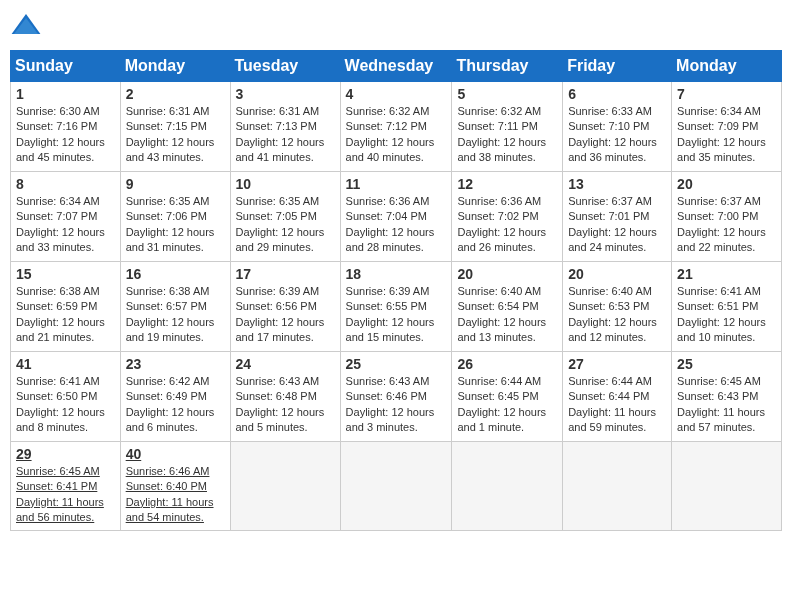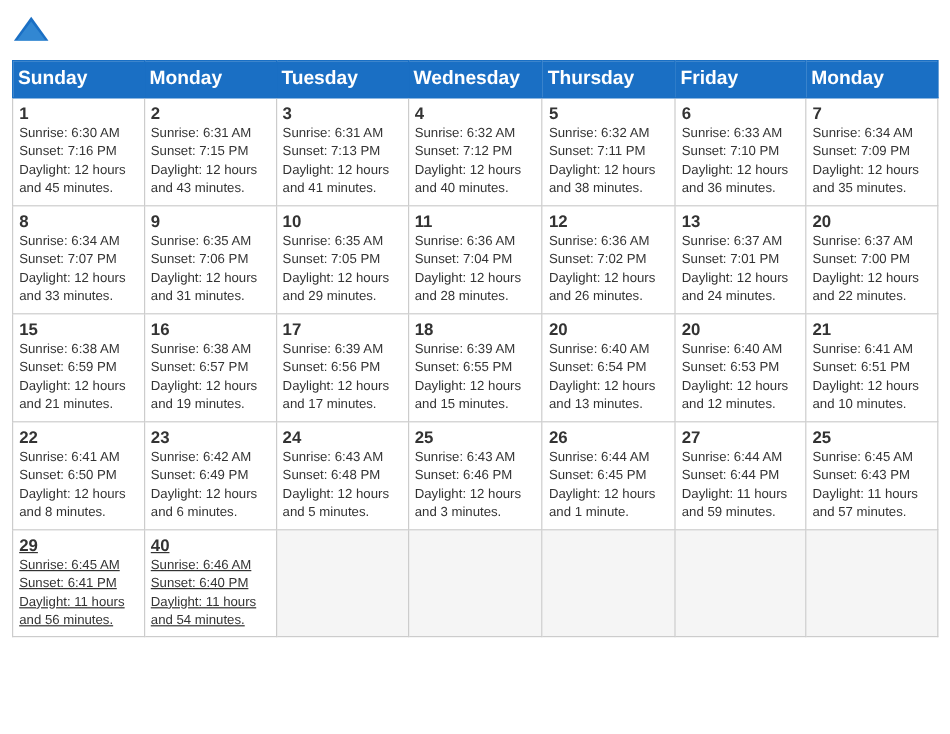--- a/index.html
+++ b/index.html
@@ -213,21 +213,21 @@
           <span class="day-num">20</span>
           <div class="day-info">Sunrise: 6:40 AM<br>Sunset: 6:53 PM<br>Daylight: 12 hours and 12 minutes.</div>
         </td>
         <td>
           <span class="day-num">21</span>
           <div class="day-info">Sunrise: 6:41 AM<br>Sunset: 6:51 PM<br>Daylight: 12 hours and 10 minutes.</div>
         </td>
       </tr>
       <tr class="week-row">
         <td>
-          <span class="day-num">22</span>
+          <span class="day-num">41</span>
           <div class="day-info">Sunrise: 6:41 AM<br>Sunset: 6:50 PM<br>Daylight: 12 hours and 8 minutes.</div>
         </td>
         <td>
           <span class="day-num">23</span>
           <div class="day-info">Sunrise: 6:42 AM<br>Sunset: 6:49 PM<br>Daylight: 12 hours and 6 minutes.</div>
         </td>
         <td>
           <span class="day-num">24</span>
           <div class="day-info">Sunrise: 6:43 AM<br>Sunset: 6:48 PM<br>Daylight: 12 hours and 5 minutes.</div>
         </td>

